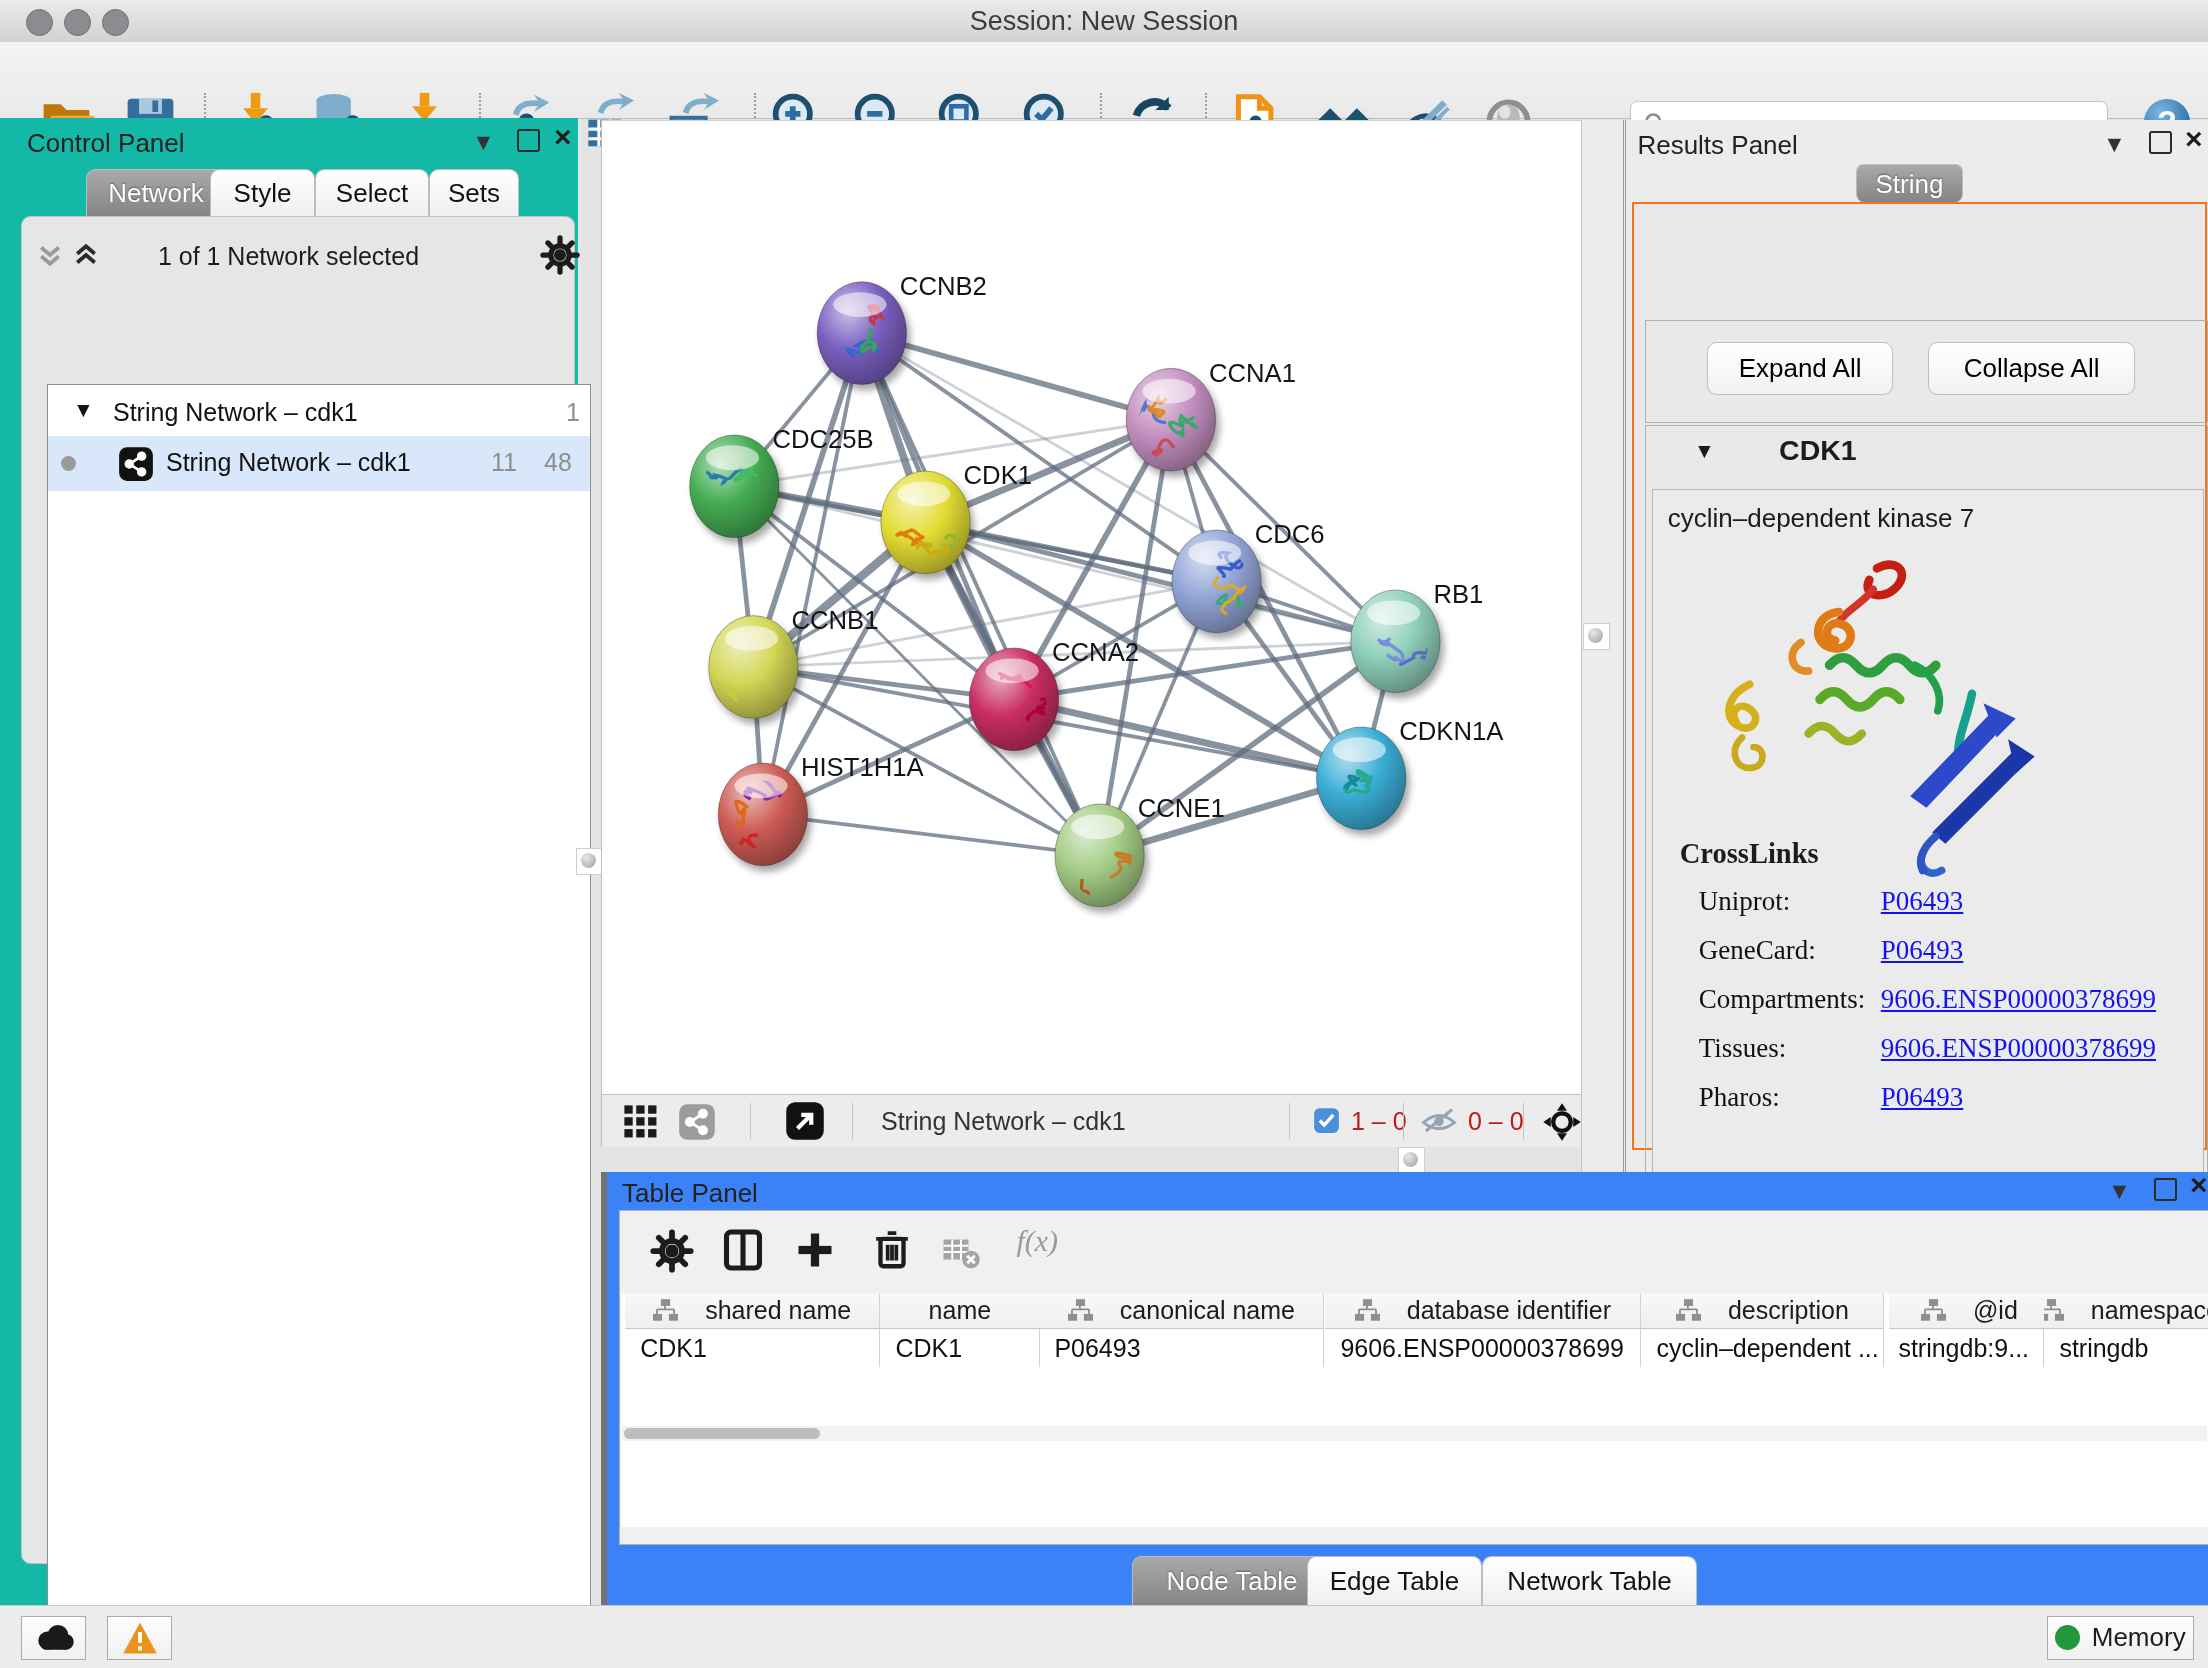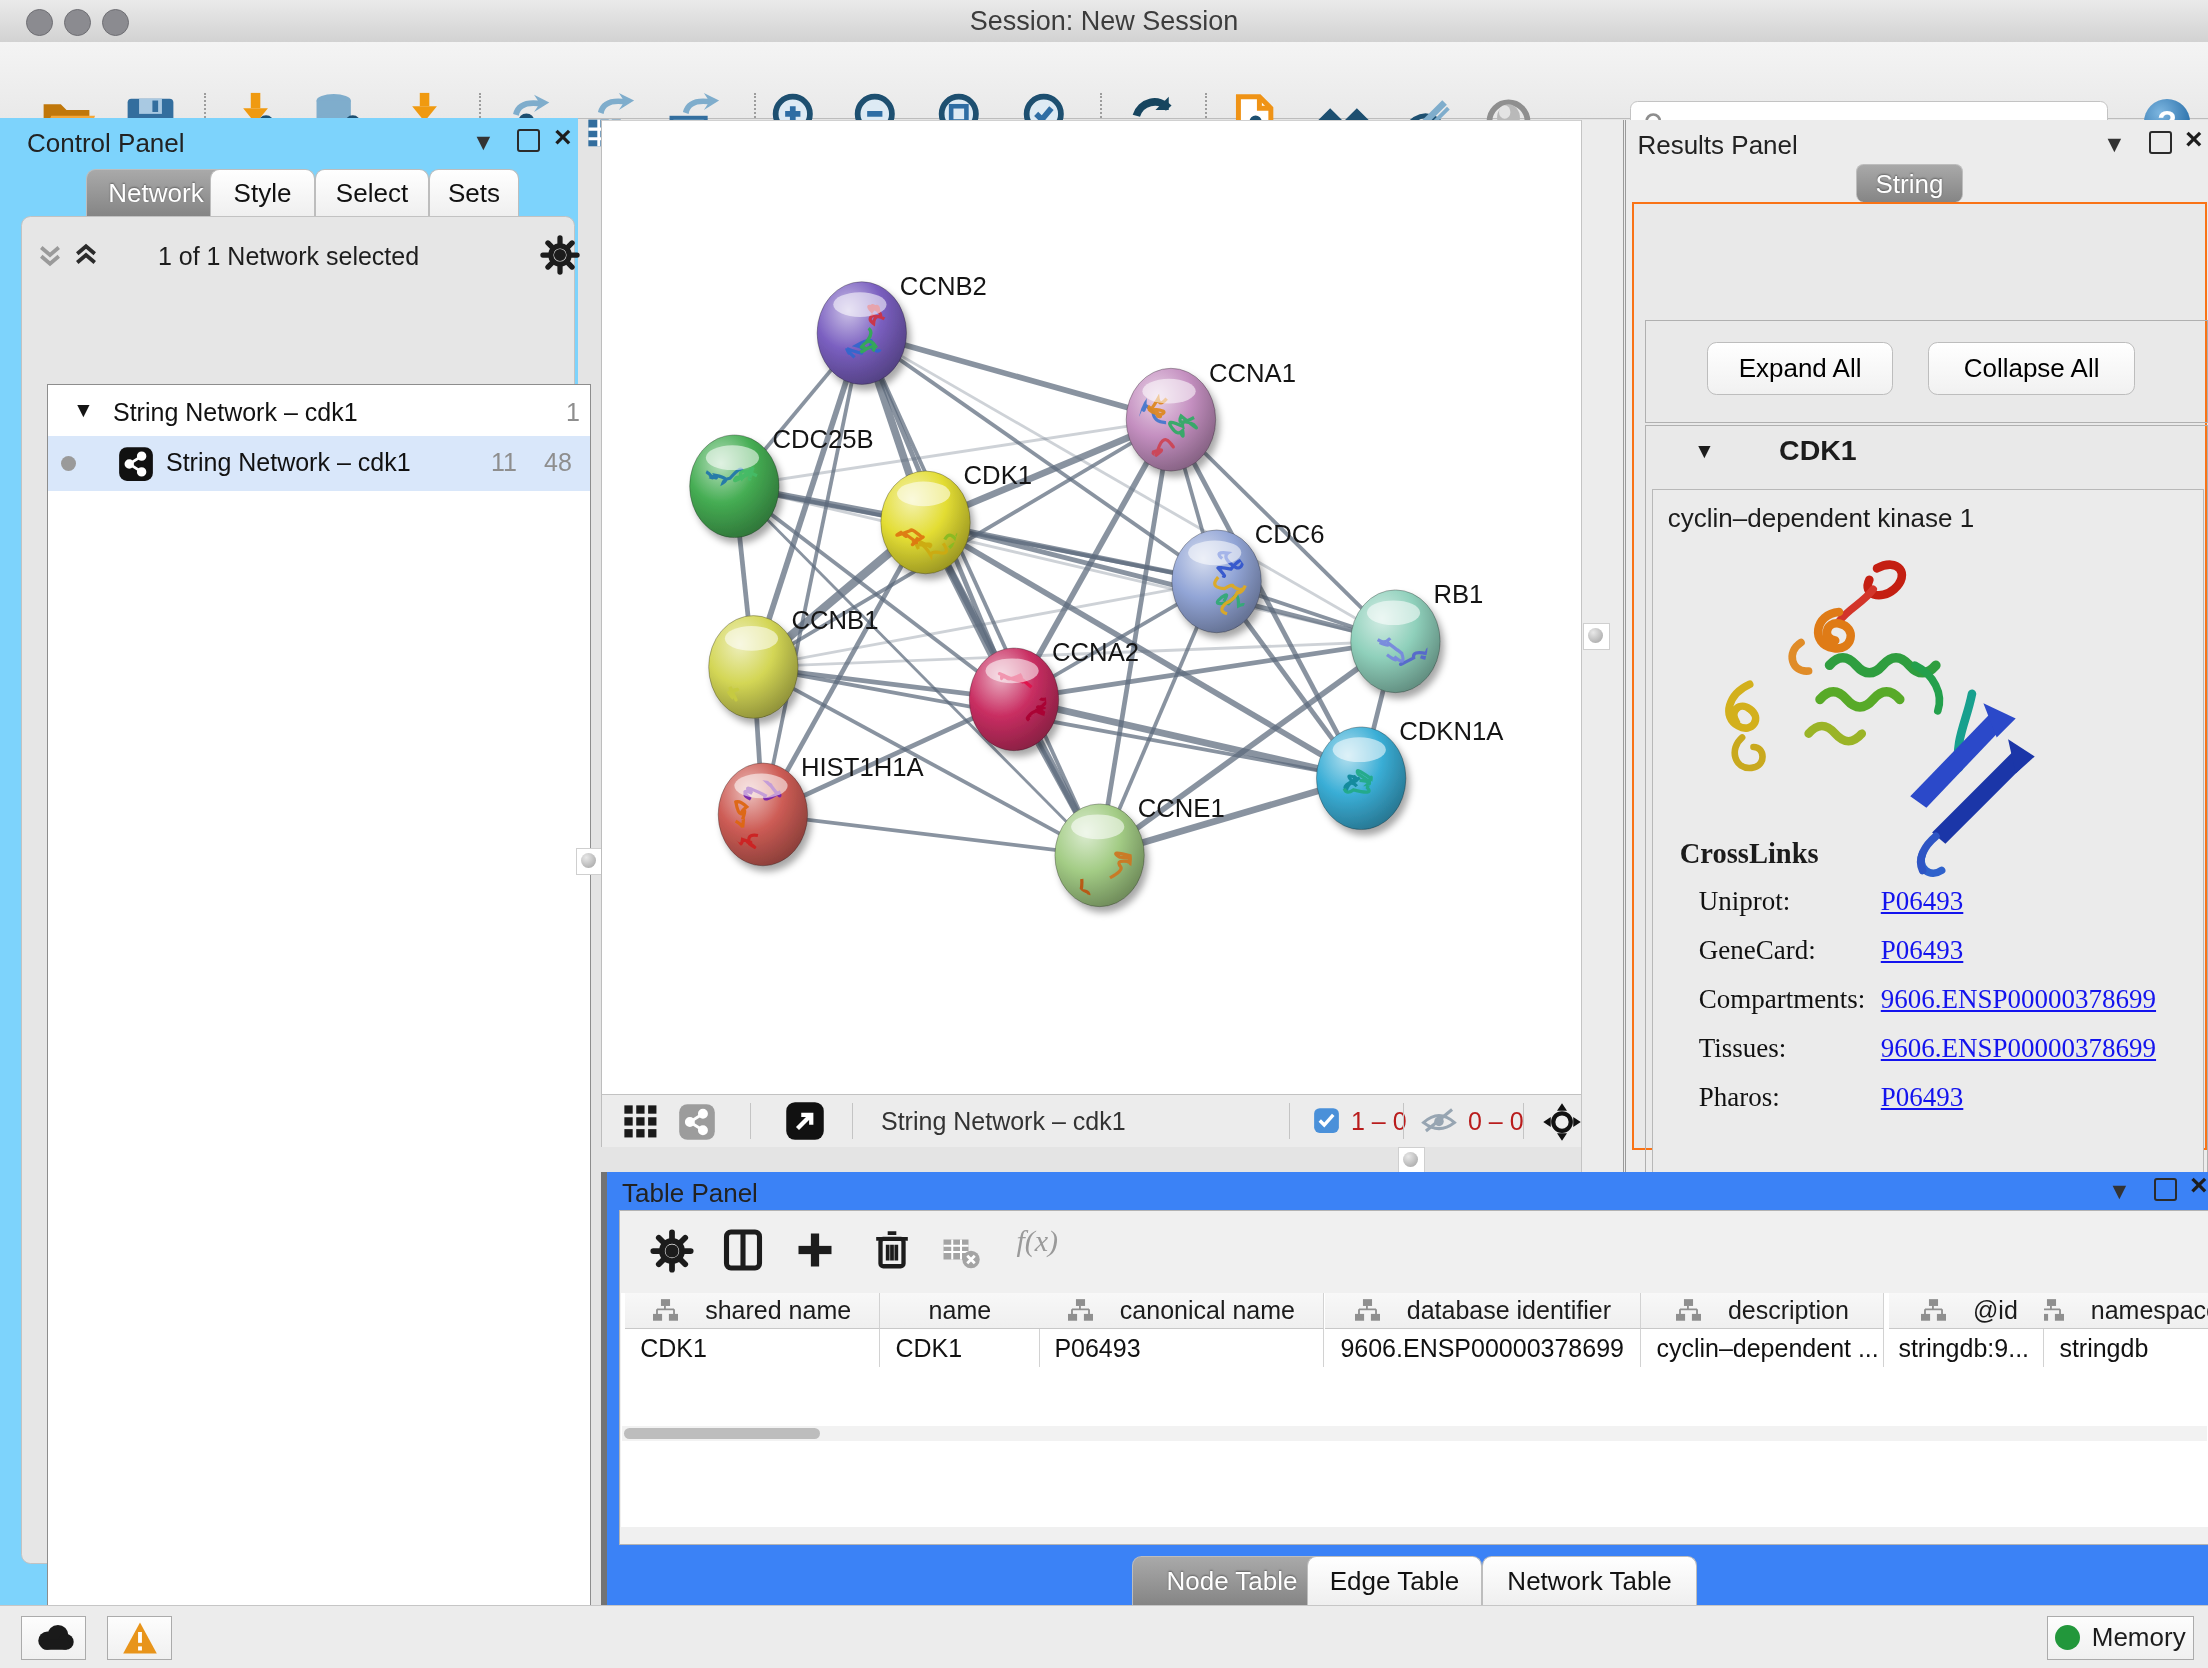--- a/index.html
+++ b/index.html
@@ -30,21 +30,21 @@
   .pmini{font-size:23px;color:#333;cursor:pointer;}
   .float-icon{width:19px;height:19px;border:2.9px solid #2b2b2b;border-radius:2.9px;display:inline-block;}
   .close-x{font-size:30px;font-weight:bold;color:#1d1d1d;}
   .tab{position:absolute;box-sizing:border-box;border:1px solid #bdbdbd;border-bottom:none;
        border-radius:9.5px 9.5px 0 0;background:linear-gradient(#ffffff,#efefef);
        text-align:center;font-size:26px;color:#111;cursor:pointer;}
   .tab.active{background:linear-gradient(#a9a9a9,#858585);color:#fff;text-shadow:0 -1px 1.9px rgba(0,0,0,.4);}
   .btn{position:absolute;box-sizing:border-box;background:linear-gradient(#ffffff,#f1f1f1);
        border:1px solid #bdbdbd;border-radius:9.5px;text-align:center;font-size:26px;cursor:pointer;}
   
-  #control-panel{left:0;top:118px;width:578px;height:1488px;background:#7dd3fc;}
+  #control-panel{left:0;top:118px;width:578px;height:1488px;background:#14b8a6;}
   #cp-box{left:21px;top:98px;width:552px;height:1346px;background:#e6e6e6;border:1px solid #c2c2c2;
           border-radius:9.5px;}
   #cp-list{left:25px;top:167px;width:542px;height:1273px;background:#fff;border:1px solid #8d8d8d;}
   .tree-label{font-size:25px;color:#111;}
   .tree-num{font-size:25px;color:#8e8e8e;}
   #cp-row2{background:#d9e7fa;}
   
   .handlebox{width:25px;height:25px;background:#fff;border:1px solid #cfcfcf;}
   .handledot{position:absolute;left:3.8px;top:3.8px;width:15px;height:15px;border-radius:50%;
              background:radial-gradient(circle at 35% 30%,#e8e8e8,#9f9f9f);}
@@ -677,21 +677,21 @@
     <div id="rp-sub1" class="abs">
       <button class="btn" style="left:61px;top:21px;width:186px;height:53px">Expand All</button>
       <button class="btn" style="left:282px;top:21px;width:207px;height:53px">Collapse All</button>
     </div>
 
     <div id="rp-sub2" class="abs">
       <span class="abs" style="left:48px;top:13.3px;font-size:21px">▼</span>
       <span class="abs" style="left:133px;top:7.6px;font-size:28.5px;font-weight:bold">CDK1</span>
 
       <div id="rp-desc-box" class="abs" style="left:5.7px;top:63px">
-        <span class="abs" style="left:15px;top:13.3px;font-size:26px">cyclin–dependent kinase 1</span>
+        <span class="abs" style="left:15px;top:13.3px;font-size:26px">cyclin–dependent kinase 7</span>
 
         <span class="abs" style="left:34px;top:61px">
           <svg width="361" height="333" viewBox="0 0 380 350" fill="none" stroke-linecap="round">
             <path d="M200 18 c22 -12 36 6 18 22 c-14 12 -34 6 -26 -10" stroke="#c41f12" stroke-width="9"></path>
             <path d="M196 40 c-10 14 -26 20 -36 34" stroke="#d3352a" stroke-width="8"></path>
             <path d="M160 64 c-26 2 -30 34 -6 38 c20 4 26 -22 6 -26 c-14 -2 -18 16 -4 18" stroke="#df7b16" stroke-width="9"></path>
             <path d="M120 96 c-16 10 -10 32 8 30" stroke="#e08c28" stroke-width="8"></path>
             <path d="M66 140 c-22 10 -30 34 -12 44 c14 8 26 -8 12 -18 c-10 -8 -22 2 -14 14" stroke="#d3b01c" stroke-width="8"></path>
             <path d="M58 196 c-14 12 -8 34 10 32 c16 -2 14 -22 2 -22" stroke="#c9a91e" stroke-width="7"></path>
             <path d="M150 120 q14 -16 28 0 t28 0 t28 0 t28 0" stroke="#2f9e3f" stroke-width="10"></path>

